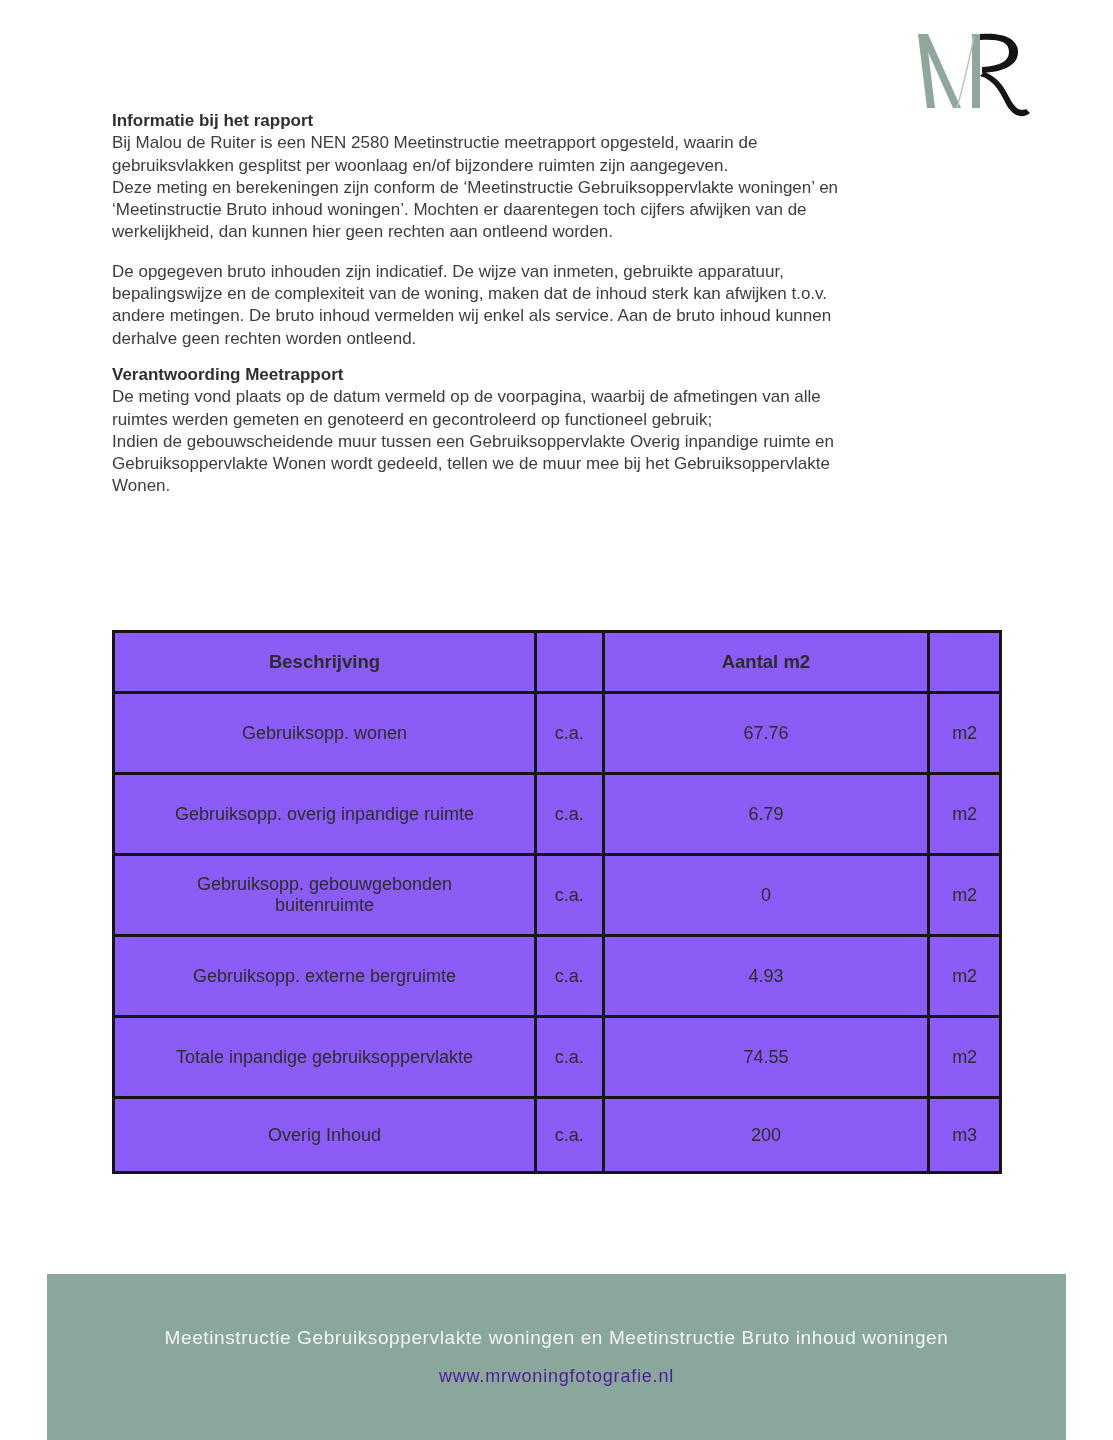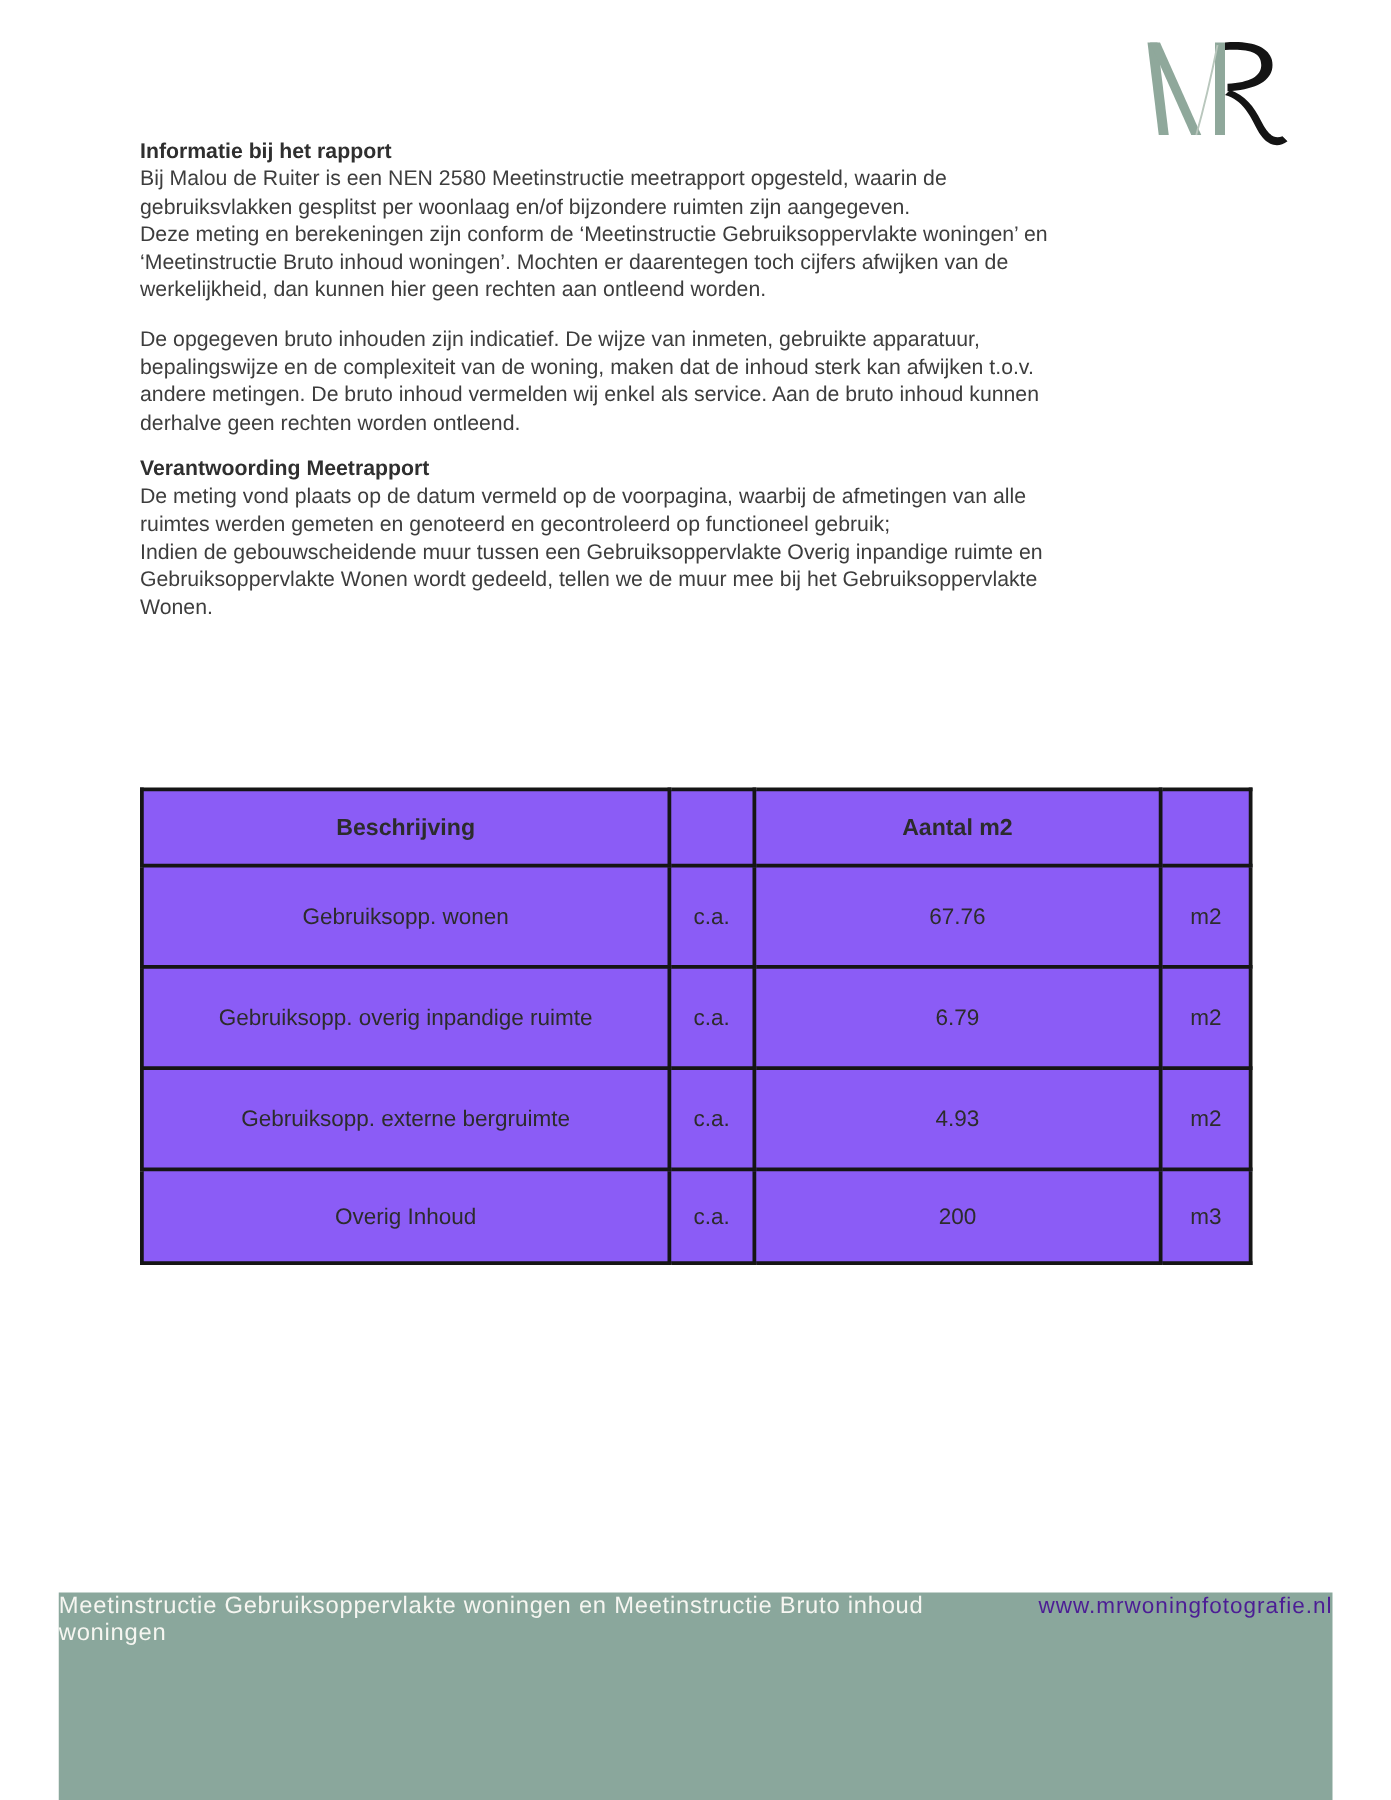--- a/index.html
+++ b/index.html
@@ -66,21 +66,22 @@
   .row-last{height:75px;}
   .cell-pre{white-space:pre-line;}
   .bold-val{font-weight:bold;}
   
   .footer{
     position:absolute;
     left:47px; top:1274px;
     width:1019px; height:166px;
     background:#8aa79c;
     display:flex;
-    flex-direction:row;
+    flex-direction:column;
+    align-items:center;
     justify-content:center;
     gap:17px;
   }
   .footer-line1{
     color:#f6f6f1;
     font-size:19px;
     letter-spacing:0.6px;
   }
   .footer-line2{
     color:#4c1d95;
@@ -146,23 +147,36 @@
         <td>67.76</td>
         <td>m2</td>
       </tr>
       <tr class="row-data">
         <td>Gebruiksopp. overig inpandige ruimte</td>
         <td>c.a.</td>
         <td>6.79</td>
         <td>m2</td>
       </tr>
       <tr class="row-data">
+        <td class="cell-pre">Gebruiksopp. gebouwgebonden
+buitenruimte</td>
+        <td>c.a.</td>
+        <td>0</td>
+        <td>m2</td>
+      </tr>
+      <tr class="row-data">
         <td>Gebruiksopp. externe bergruimte</td>
         <td>c.a.</td>
         <td>4.93</td>
+        <td>m2</td>
+      </tr>
+      <tr class="row-data">
+        <td>Totale inpandige gebruiksoppervlakte</td>
+        <td>c.a.</td>
+        <td>74.55</td>
         <td>m2</td>
       </tr>
       <tr class="row-last">
         <td>Overig Inhoud</td>
         <td>c.a.</td>
         <td class="bold-val">200</td>
         <td>m3</td>
       </tr>
     </tbody>
   </table>

